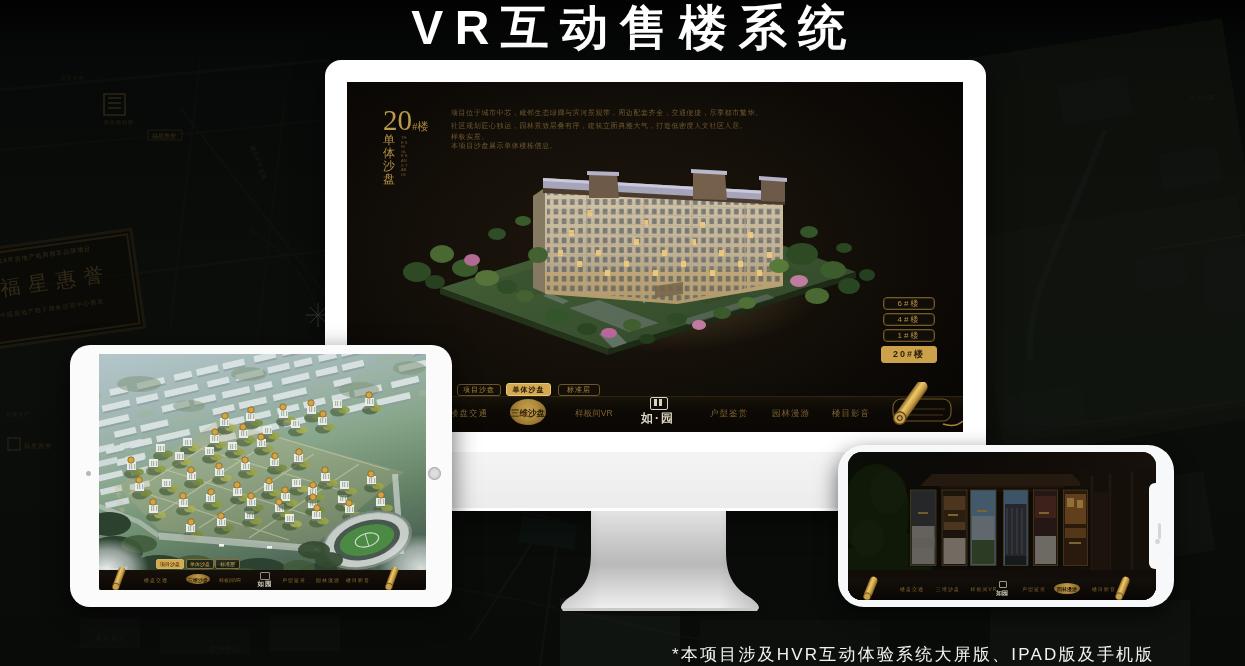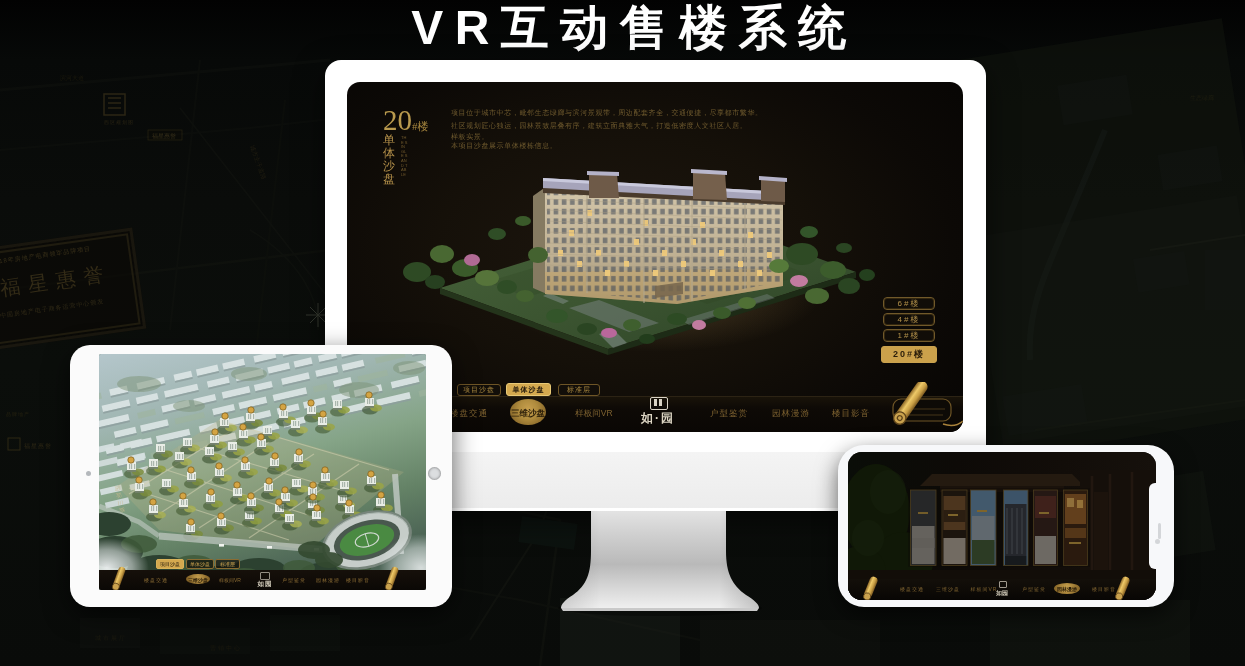--- a/index.html
+++ b/index.html
@@ -109,21 +109,21 @@
         <stop offset="0.8" stop-color="#000" stop-opacity="0"></stop>
           <stop offset="1" stop-color="#000" stop-opacity="0.18"></stop>
       </linearGradient>
     </defs>
     <ellipse cx="120" cy="97" rx="102" ry="8" fill="#000" opacity="0.35"></ellipse>
     <path d="M51,0 L186,0 L186,40 C186,62 192,74 206,84 C214,89 219,93 219,97 L21,97 C21,93 25,89 33,84 C47,74 51,62 51,40 Z" fill="url(#neckg)"></path>
     <path d="M51,0 L186,0 L186,40 C186,62 192,74 206,84 C214,89 219,93 219,97 L21,97 C21,93 25,89 33,84 C47,74 51,62 51,40 Z" fill="url(#neckh)"></path>
     <path d="M21,97 L219,97 L217,100 L23,100 Z" fill="#c9c9c9"></path>
   </svg>
 
-  <div class="abs" style="left:347px;top:82px;width:616px;height:350px;background:radial-gradient(ellipse 420px 260px at 45% 48%,#1d160e 0%,#151009 45%,#0c0906 78%,#080604 100%);overflow:hidden;border-radius:13px;">
+  <div class="abs" style="left:347px;top:82px;width:616px;height:350px;background:radial-gradient(ellipse 420px 260px at 45% 48%,#1d160e 0%,#151009 45%,#0c0906 78%,#080604 100%);overflow:hidden;">
 
     <svg class="abs" style="left:0;top:0;" width="616" height="350" viewBox="0 0 616 350">
       <defs>
         <pattern id="pw" width="8.2" height="9.6" patternUnits="userSpaceOnUse">
           <rect x="1.6" y="2" width="4.6" height="5.6" fill="#49505c" opacity="0.62"></rect>
         </pattern>
         <linearGradient id="grass" x1="0" y1="0" x2="1" y2="1">
           <stop offset="0" stop-color="#47633a"></stop>
             <stop offset="0.5" stop-color="#3c5531"></stop>
             <stop offset="1" stop-color="#2c4226"></stop>
@@ -1081,14 +1081,15 @@
       </svg>
     </div>
 
     <div class="abs" style="left:311px;top:38px;width:9px;height:86px;background:#f7f8fa;border-radius:6px 0 0 6px;"></div>
 
     <div class="abs" style="left:320px;top:78px;width:3px;height:16px;border-radius:2px;background:#d4d6d9;"></div>
 
     <div class="abs" style="left:317px;top:94px;width:5px;height:5px;border-radius:50%;background:#d4d6d9;"></div>
   </div>
 
+  <div class="abs" style="left:672px;top:643px;width:560px;font-size:17px;color:#f2f2f2;letter-spacing:2.2px;">*本项目涉及HVR互动体验系统大屏版、IPAD版及手机版</div>
 
 </div>
 
 </body></html>

